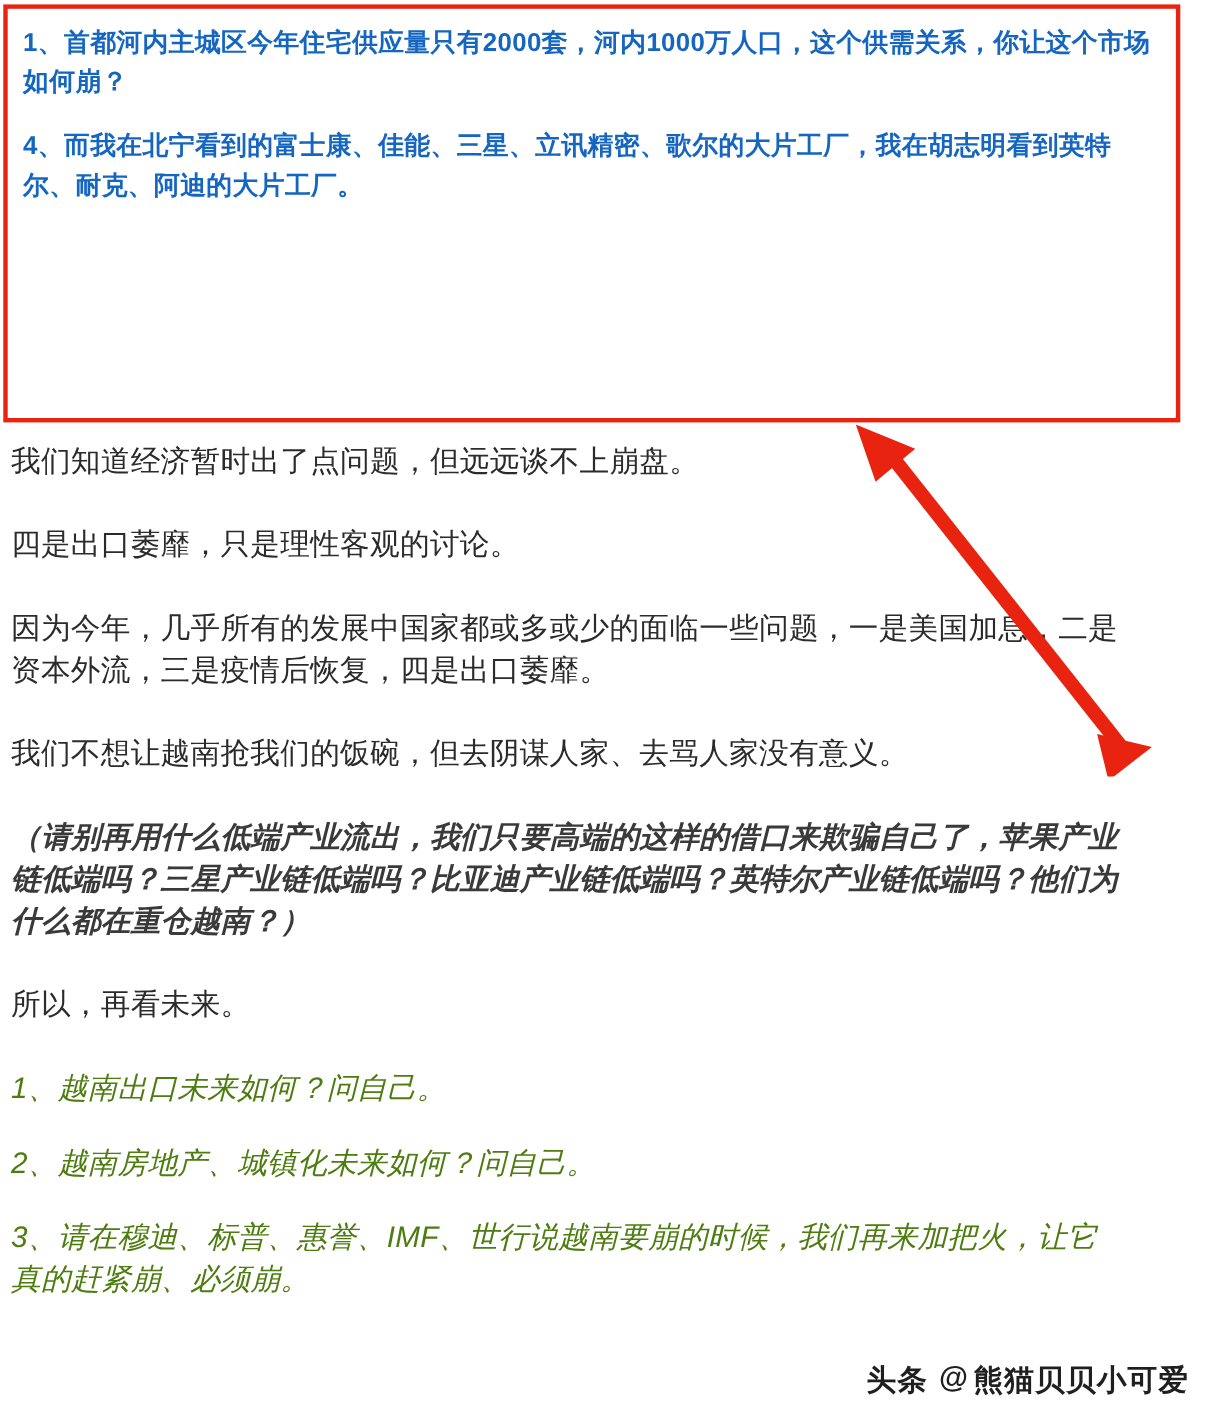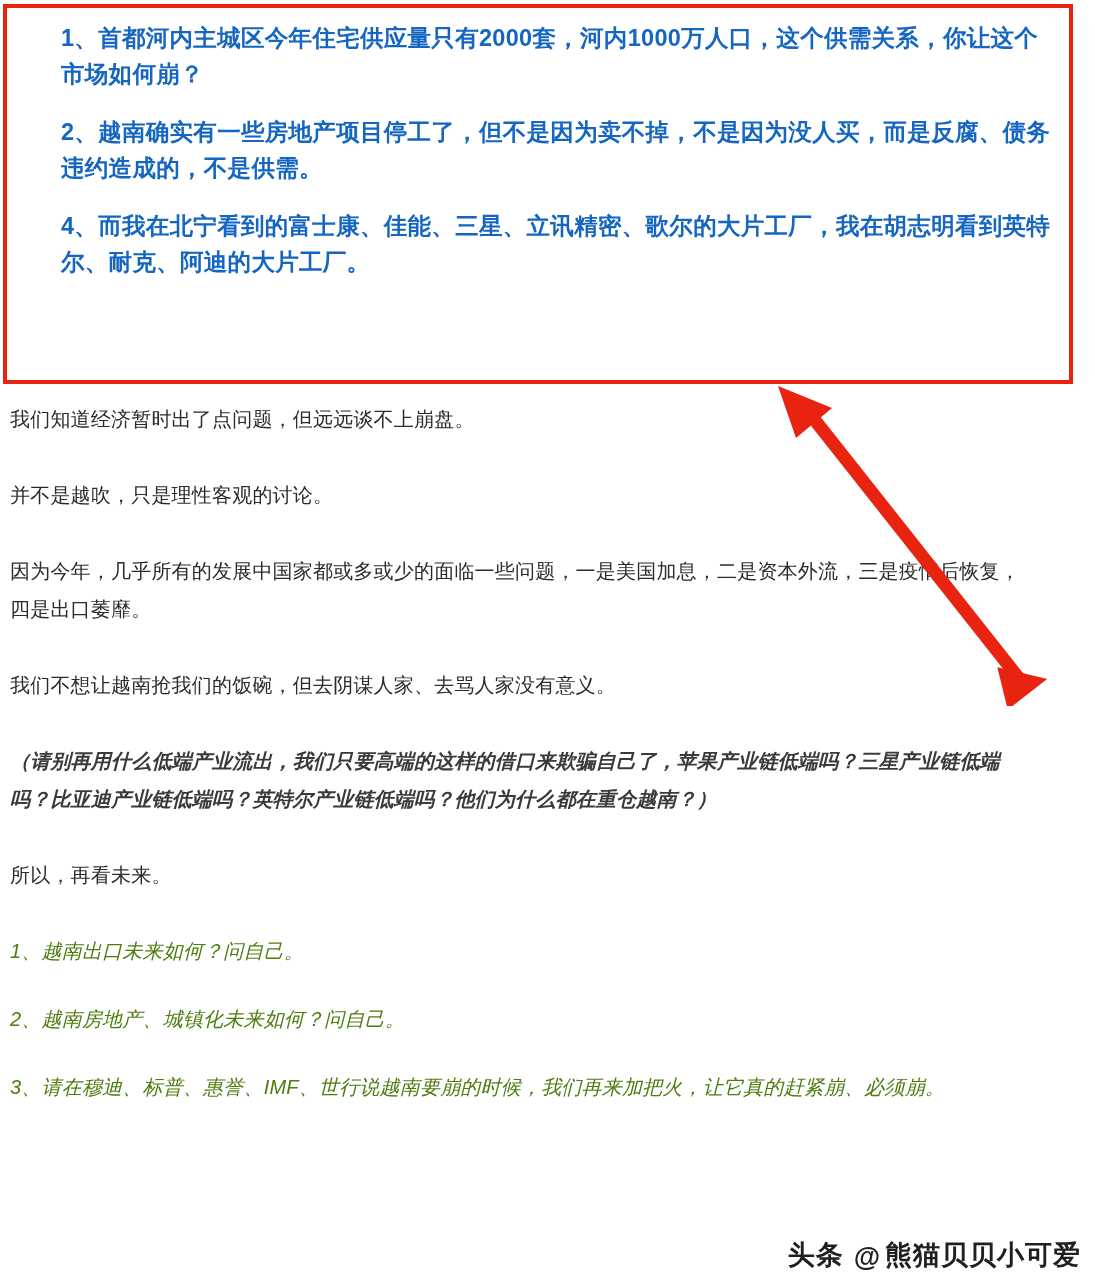--- a/index.html
+++ b/index.html
@@ -29,21 +29,20 @@
     left: 3px;
     top: 4px;
     width: 1070px;
     height: 380px;
     border: 4px solid #e8230f;
     box-sizing: border-box;
     overflow: hidden;
   }
   .highlight-inner {
     padding: 10px 14px 0 14px;
-    margin-left: 40px;
   }
   .blue-para {
     color: #1566c0;
     font-weight: bold;
     font-size: 23.5px;
     line-height: 36px;
     letter-spacing: 0.3px;
     margin: 0 0 22px 0;
   }
   .blue-para:first-child {
@@ -55,21 +54,21 @@
 
   
   .body-area {
     position: absolute;
     left: 10px;
     top: 400px;
     width: 1010px;
   }
   .para {
     color: #2b2b2b;
-    font-size: 20px;
+    font-size: 27px;
     line-height: 38px;
     margin: 0 0 38px 0;
     letter-spacing: 0.2px;
   }
   .para.italic {
     font-style: italic;
     color: #3a3a3a;
     font-weight: bold;
   }
   .para.gray-italic {
@@ -87,21 +86,21 @@
     height: 320px;
     pointer-events: none;
   }
 
   
   .watermark {
     position: absolute;
     right: 14px;
     bottom: 10px;
     display: flex;
-    align-items: flex-end;
+    align-items: flex-start;
     font-size: 27px;
     color: #1f1f1f;
     font-weight: bold;
     letter-spacing: 1px;
   }
   .watermark .brand {
     margin-right: 6px;
   }
   .watermark .sep {
     margin: 0 4px;
@@ -109,28 +108,27 @@
   }
 </style>
 </head>
 <body>
 
 <div id="page">
 
   <div class="highlight-box">
     <div class="highlight-inner">
       <p class="blue-para">1、首都河内主城区今年住宅供应量只有2000套，河内1000万人口，这个供需关系，你让这个市场如何崩？</p>
-      <p class="blue-para">2、越南确实有一些房地产项目停工了，但不是因为卖不掉，不是因为没人买，而是反腐、债务违约造成的，不是供需。</p>
       <p class="blue-para">4、而我在北宁看到的富士康、佳能、三星、立讯精密、歌尔的大片工厂，我在胡志明看到英特尔、耐克、阿迪的大片工厂。</p>
     </div>
   </div>
 
   <div class="body-area">
     <p class="para">我们知道经济暂时出了点问题，但远远谈不上崩盘。</p>
-    <p class="para">并不是越吹，只是理性客观的讨论。</p>
+    <p class="para">四是出口萎靡，只是理性客观的讨论。</p>
     <p class="para">因为今年，几乎所有的发展中国家都或多或少的面临一些问题，一是美国加息，二是资本外流，三是疫情后恢复，四是出口萎靡。</p>
     <p class="para">我们不想让越南抢我们的饭碗，但去阴谋人家、去骂人家没有意义。</p>
     <p class="para italic">（请别再用什么低端产业流出，我们只要高端的这样的借口来欺骗自己了，苹果产业链低端吗？三星产业链低端吗？比亚迪产业链低端吗？英特尔产业链低端吗？他们为什么都在重仓越南？）</p>
     <p class="para">所以，再看未来。</p>
     <p class="para gray-italic">1、越南出口未来如何？问自己。</p>
     <p class="para gray-italic">2、越南房地产、城镇化未来如何？问自己。</p>
     <p class="para gray-italic">3、请在穆迪、标普、惠誉、IMF、世行说越南要崩的时候，我们再来加把火，让它真的赶紧崩、必须崩。</p>
   </div>
 
   <svg class="arrow-svg" viewBox="0 0 300 320">

